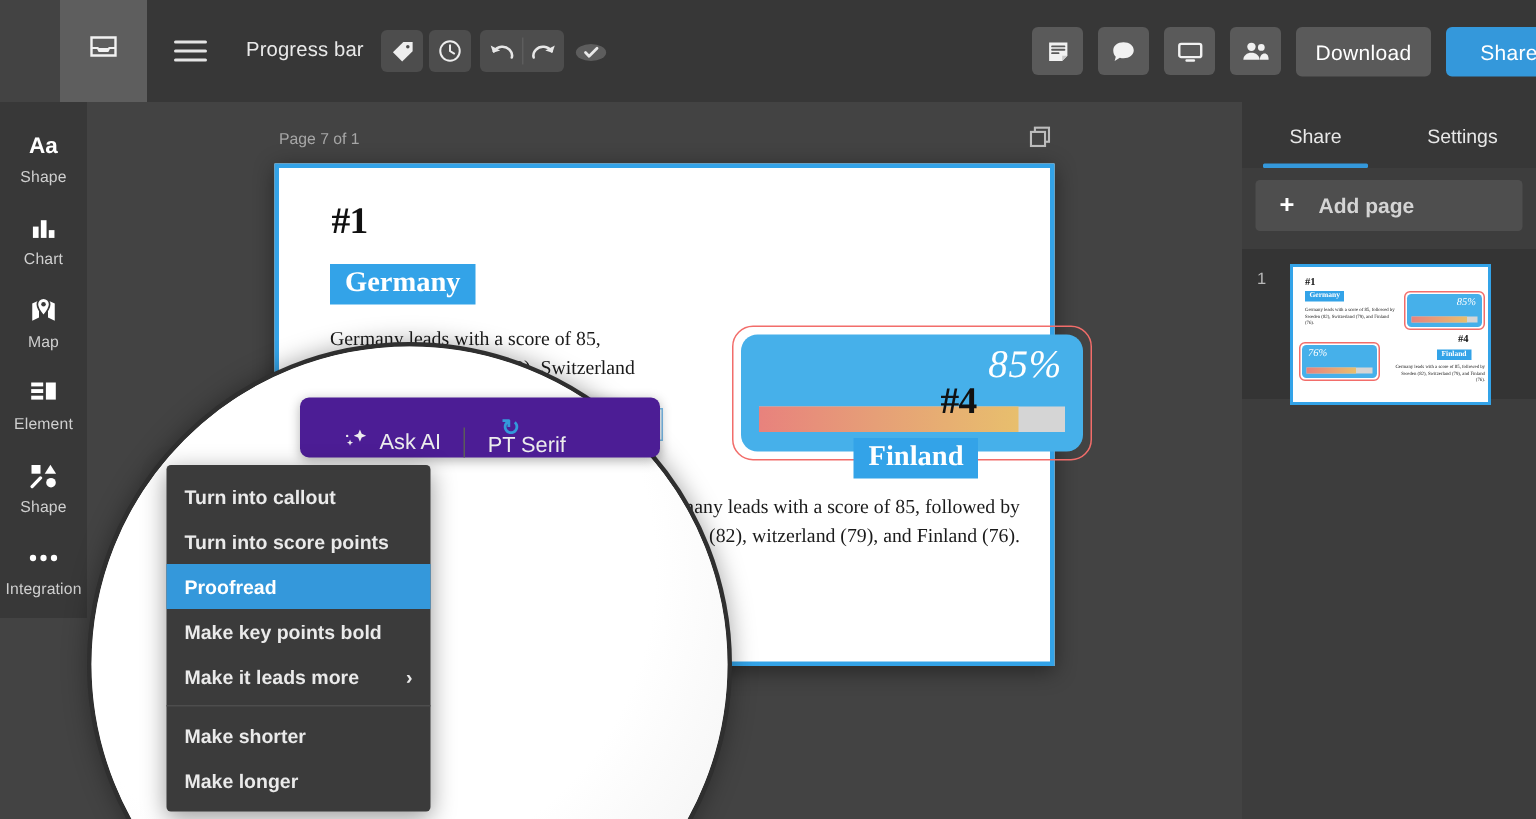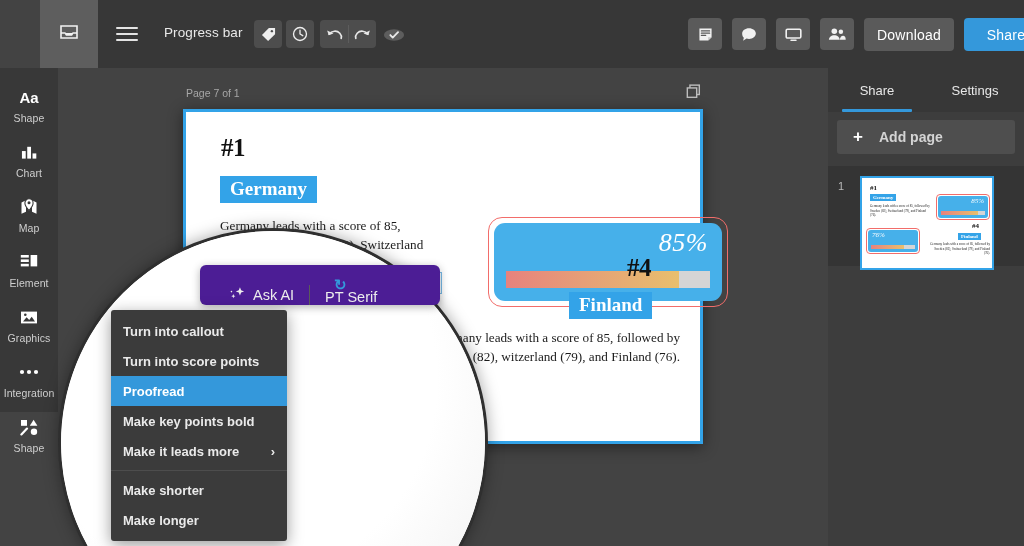--- a/index.html
+++ b/index.html
@@ -366,52 +366,42 @@
         <svg width="18" height="16" viewBox="0 0 18 16">
             <rect x="0.8" y="1" width="8" height="2.6" fill="#fff"></rect>
             <rect x="0.8" y="5.4" width="8" height="2.6" fill="#fff"></rect>
             <rect x="0.8" y="9.8" width="8" height="2.6" fill="#fff"></rect>
             <rect x="10.6" y="1" width="6.6" height="11.4" fill="#fff"></rect>
           </svg>
       </span>
       <span class="lbl">Element</span>
     </div>
 
-    <div class="rail-item">
-      <span class="ico">
-        <svg width="18" height="15" viewBox="0 0 18 15">
-            <rect x="1" y="1.6" width="16" height="11.8" fill="#fff"></rect>
-            <path d="M3 11.4l3.6-4.2 2.6 2.8 2.5-3.2 3.3 4.6z" fill="#383838"></path>
-            <circle cx="5.3" cy="4.8" r="1.3" fill="#383838"></circle>
-          </svg>
-      </span>
-      <span class="lbl">Graphics</span>
-    </div>
-
-    <div class="rail-item">
-      <span class="ico">
-        <svg width="20" height="6" viewBox="0 0 20 6">
-            <circle cx="3" cy="3" r="2.1" fill="#fff"></circle>
-            <circle cx="10" cy="3" r="2.1" fill="#fff"></circle>
-            <circle cx="17" cy="3" r="2.1" fill="#fff"></circle>
-          </svg>
-      </span>
-      <span class="lbl">Integration</span>
-    </div>
 
     <div class="rail-item">
       <span class="ico">
         <svg width="19" height="17" viewBox="0 0 19 17">
             <rect x="1" y="1" width="6" height="5.8" fill="#fff"></rect>
             <path d="M13.6 .8 17.4 6.8h-7.6z" fill="#fff"></path>
             <path d="M1.4 15.4 7 9.6" stroke="#fff" stroke-width="2.2" stroke-linecap="round"></path>
             <circle cx="14" cy="12.8" r="3.2" fill="#fff"></circle>
           </svg>
       </span>
       <span class="lbl">Shape</span>
+    </div>
+
+    <div class="rail-item">
+      <span class="ico">
+        <svg width="20" height="6" viewBox="0 0 20 6">
+            <circle cx="3" cy="3" r="2.1" fill="#fff"></circle>
+            <circle cx="10" cy="3" r="2.1" fill="#fff"></circle>
+            <circle cx="17" cy="3" r="2.1" fill="#fff"></circle>
+          </svg>
+      </span>
+      <span class="lbl">Integration</span>
     </div>
   </div>
 
   <div class="canvas">
 
     <div class="page-label">Page 7 of 1</div>
 
     <div class="dup-icon">
       <svg width="15" height="15" viewBox="0 0 16 16">
           <rect x="4.2" y="1.2" width="10" height="10" fill="none" stroke="#bdbdbd" stroke-width="1.5"></rect>

